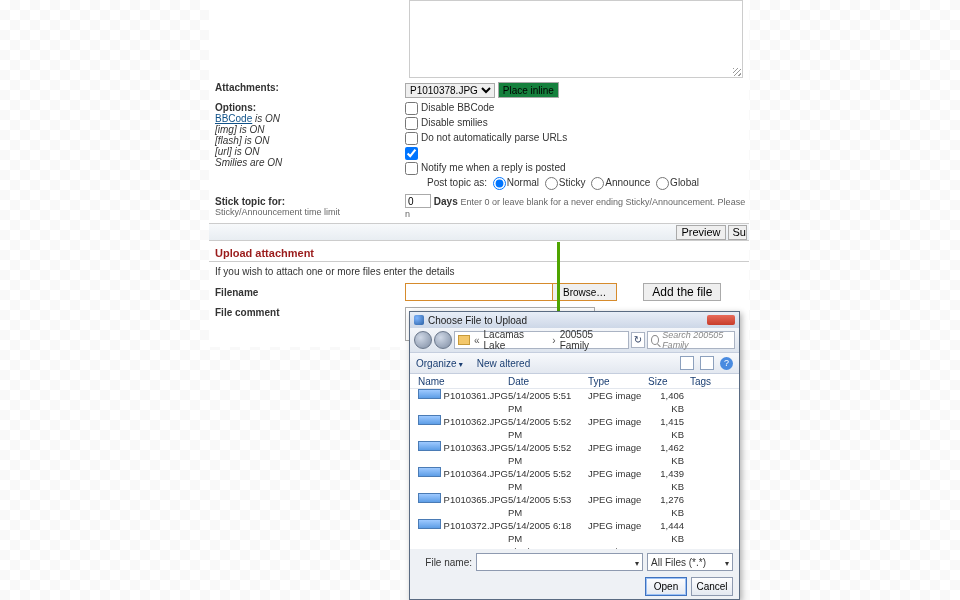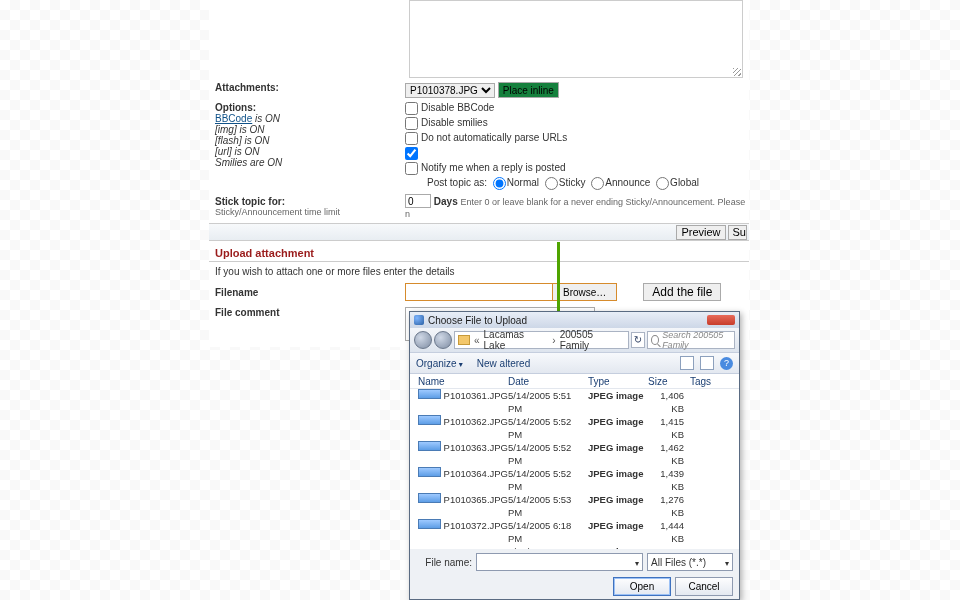--- a/index.html
+++ b/index.html
@@ -60,28 +60,28 @@
   .toolrow .org::after { content:' ▾'; font-size: 8px; }
   .toolrow .right { margin-left: auto; display: flex; gap: 6px; align-items: center; }
   .toolrow .ic { width: 14px; height: 14px; border: 1px solid #8ca0bd; background: #fff; }
   .toolrow .help { width: 13px; height: 13px; border-radius: 50%; background: #4a8be0; color: #fff; text-align: center; line-height: 13px; font-size: 9px; }
 
   .filesarea { height: 175px; overflow: hidden; background: #fff; }
   .cols { display: flex; padding: 2px 8px 1px 8px; color: #1a3e72; font-size: 10px; border-bottom: 1px solid #e3e7ee; }
   .cols span:nth-child(1){ width: 90px; } .cols span:nth-child(2){ width: 80px; } .cols span:nth-child(3){ width: 60px; } .cols span:nth-child(4){ width: 42px; } .cols span:nth-child(5){ width: 30px; }
   .frow { display: flex; padding: 0 8px; font-size: 9.5px; color: #333; line-height: 13px; }
   .frow .ficon { width: 12px; height: 10px; background: linear-gradient(#9ec9ff,#5d9de6); border: 1px solid #4a7bb5; margin-right: 3px; display:inline-block; }
-  .frow span:nth-child(1){ width: 90px; display:flex; align-items:flex-start; } .frow span:nth-child(2){ width: 80px; } .frow span:nth-child(3){ width: 60px; font-weight: bold; } .frow span:nth-child(4){ width: 42px; text-align:right; padding-right:6px; } .frow span:nth-child(5){ width: 30px; }
+  .frow span:nth-child(1){ width: 90px; display:flex; align-items:flex-start; } .frow span:nth-child(2){ width: 80px; } .frow span:nth-child(3){ width: 60px; } .frow span:nth-child(4){ width: 42px; text-align:right; padding-right:6px; } .frow span:nth-child(5){ width: 30px; }
 
   .bottomrow { padding: 4px 6px; display: flex; align-items: center; gap: 4px; background: #eef1f5; }
   .bottomrow .lbl { width: 56px; text-align: right; font-size: 10px; }
   .combo { height: 18px; background: #fff; border: 1px solid #8e9ab0; display: flex; align-items: center; justify-content: space-between; padding: 0 3px; font-size: 10px; }
   .combo .dd::after { content:'▾'; font-size: 8px; color:#333; }
   .btnrow { display:flex; justify-content:flex-end; padding: 2px 6px 6px 6px; gap: 4px; }
-  .winbtn { width: 58px; height: 19px; border: 1px solid #8e9ab0; background: linear-gradient(#fdfdfe,#e4e9f1); font-size: 10px; }
+  .winbtn { width: 42px; height: 19px; border: 1px solid #8e9ab0; background: linear-gradient(#fdfdfe,#e4e9f1); font-size: 10px; }
   .winbtn.def { border-color: #3f72bf; box-shadow: inset 0 0 0 1px #9cc1f5; }
 </style>
 </head>
 <body>
 
 <div class="panel">
   <div class="textarea-area">
       <div class="resize"></div>
     </div>
 

